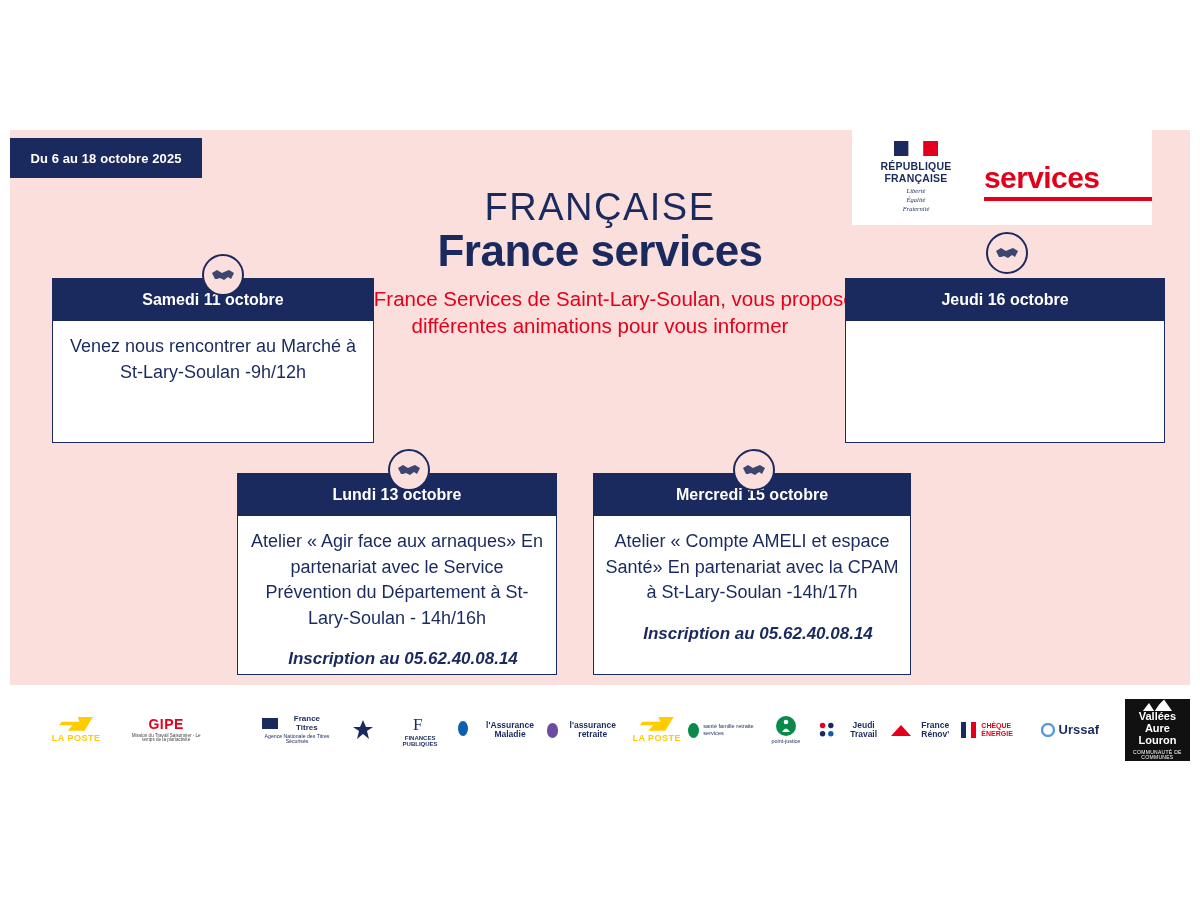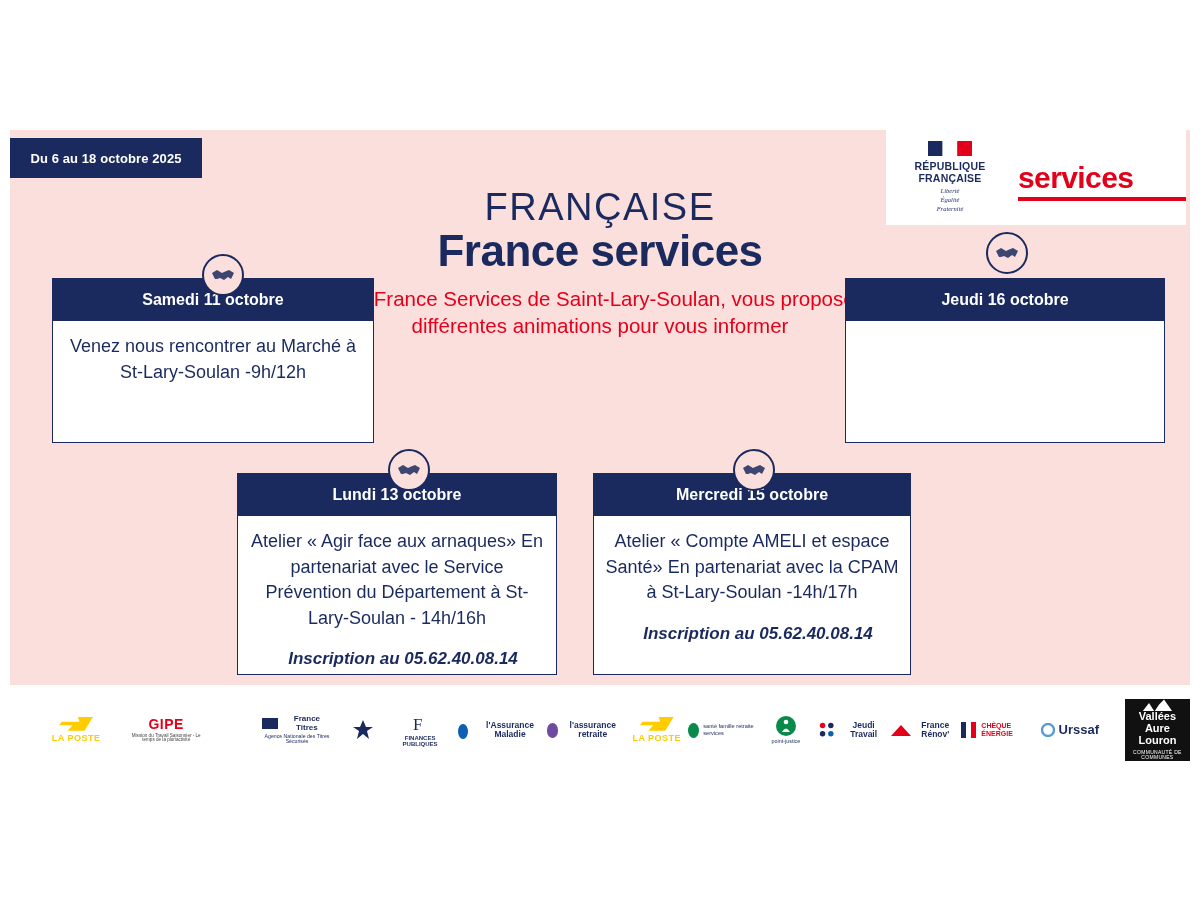--- a/index.html
+++ b/index.html
@@ -36,21 +36,21 @@
     font-size: 13px;
     font-weight: bold;
     display: flex;
     align-items: center;
     justify-content: center;
     letter-spacing: 0.1px;
   }
   
   .fs-block {
     position: absolute;
-    left: 886px;
+    left: 852px;
     top: 130px;
     width: 300px;
     height: 95px;
     background: #ffffff;
     display: flex;
     align-items: center;
   }
   .marianne {
     width: 108px;
     margin-left: 12px;
@@ -341,21 +341,21 @@
     </div>
 
     <div class="logo" style="margin-left:8px;width:62px;">
       <svg width="20" height="22" viewBox="0 0 20 22">
         <text x="3" y="17" font-size="17" font-family="Liberation Serif, serif" fill="#1b2a5e">F</text>
       </svg>
       <div style="font-size:6px;font-weight:bold;color:#1b2a5e;">FINANCES PUBLIQUES</div>
     </div>
 
     <div class="logo" style="margin-left:10px;width:80px;">
-      <div style="display:flex;align-items:flex-end;gap:16px;">
+      <div style="display:flex;align-items:flex-start;gap:16px;">
         <span class="dot-blue"></span>
         <span class="sm-label2" style="font-weight:bold;">l'Assurance Maladie</span>
       </div>
     </div>
 
     <div class="logo" style="margin-left:10px;width:86px;">
       <div style="display:flex;align-items:center;gap:4px;">
         <span class="dot-violet"></span>
         <span class="sm-label2">l'assurance retraite</span>
       </div>

